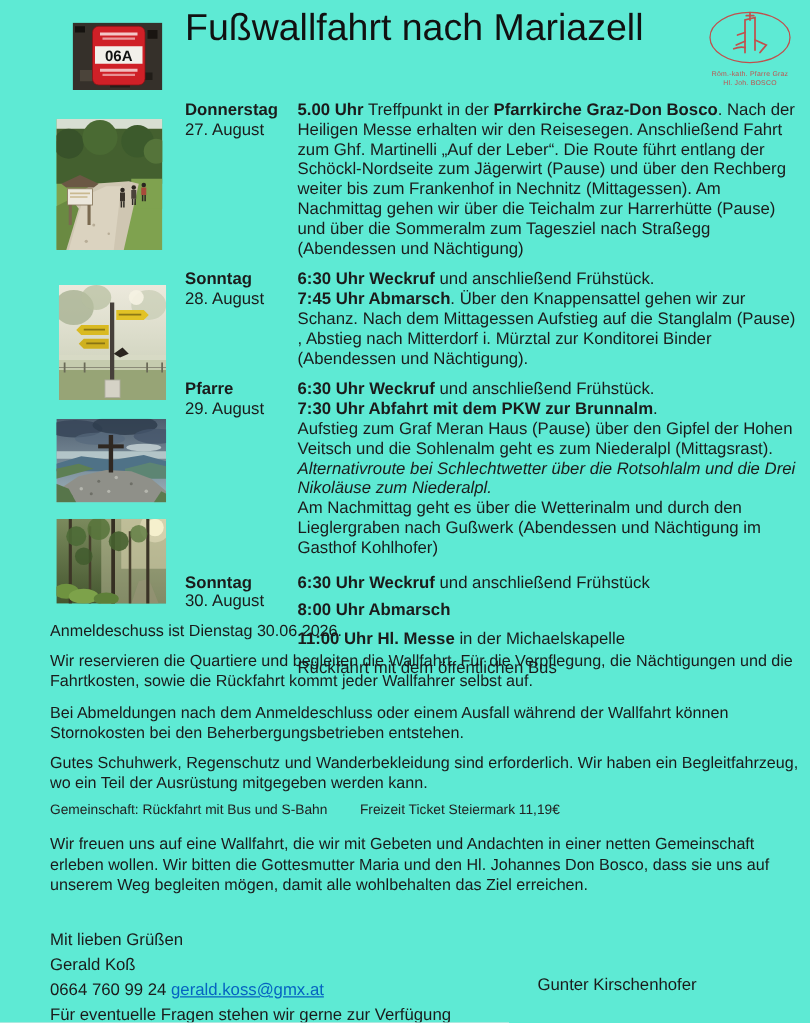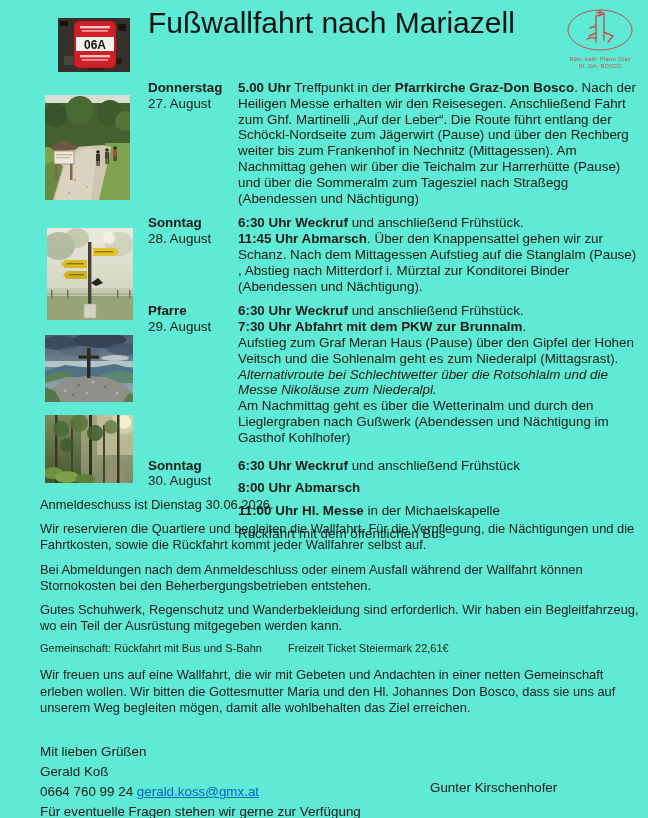--- a/index.html
+++ b/index.html
@@ -228,34 +228,34 @@
         </div>
     </section>
 
     <section class="day-block">
       <div class="day-col">
         <div class="day-name">Sonntag</div>
         <div class="day-date">28. August</div>
       </div>
       <div class="day-paras">
           <div class="para"><span class="b">6:30 Uhr Weckruf</span><span> und anschließend Frühstück.</span></div>
-          <div class="para"><span class="b">11:45 Uhr Abmarsch</span><span>. Über den Knappensattel gehen wir zur Schanz. Nach dem Mittagessen Aufstieg auf die Stanglalm (Pause) , Abstieg nach Mitterdorf i. Mürztal zur Konditorei Binder (Abendessen und Nächtigung).</span></div>
+          <div class="para"><span class="b">7:45 Uhr Abmarsch</span><span>. Über den Knappensattel gehen wir zur Schanz. Nach dem Mittagessen Aufstieg auf die Stanglalm (Pause) , Abstieg nach Mitterdorf i. Mürztal zur Konditorei Binder (Abendessen und Nächtigung).</span></div>
         </div>
     </section>
 
     <section class="day-block">
       <div class="day-col">
         <div class="day-name">Pfarre</div>
         <div class="day-date">29. August</div>
       </div>
       <div class="day-paras">
           <div class="para"><span class="b">6:30 Uhr Weckruf</span><span> und anschließend Frühstück.</span></div>
           <div class="para"><span class="b">7:30 Uhr Abfahrt mit dem PKW zur Brunnalm</span><span>.</span></div>
           <div class="para"><span>Aufstieg zum Graf Meran Haus (Pause) über den Gipfel der Hohen Veitsch und die Sohlenalm geht es zum Niederalpl (Mittagsrast).</span></div>
-          <div class="para"><span class="i">Alternativroute bei Schlechtwetter über die Rotsohlalm und die Messe Nikoläuse zum Niederalpl.</span></div>
+          <div class="para"><span class="i">Alternativroute bei Schlechtwetter über die Rotsohlalm und die Drei Nikoläuse zum Niederalpl.</span></div>
           <div class="para"><span>Am Nachmittag geht es über die Wetterinalm und durch den Lieglergraben nach Gußwerk (Abendessen und Nächtigung im Gasthof Kohlhofer)</span></div>
         </div>
     </section>
 
     <section class="day-block extra-gap">
       <div class="day-col">
         <div class="day-name">Sonntag</div>
         <div class="day-date">30. August</div>
       </div>
       <div class="day-paras spaced">
@@ -266,21 +266,21 @@
         </div>
     </section>
   </main>
 
   <section class="notes">
     <p>Anmeldeschuss ist Dienstag 30.06.2026.</p>
     <p>Wir reservieren die Quartiere und begleiten die Wallfahrt. Für die Verpflegung, die Nächtigungen und die Fahrtkosten, sowie die Rückfahrt kommt jeder Wallfahrer selbst auf.</p>
     <p>Bei Abmeldungen nach dem Anmeldeschluss oder einem Ausfall während der Wallfahrt können Stornokosten bei den Beherbergungsbetrieben entstehen.</p>
     <p>Gutes Schuhwerk, Regenschutz und Wanderbekleidung sind erforderlich. Wir haben ein Begleitfahrzeug, wo ein Teil der Ausrüstung mitgegeben werden kann.</p>
     <div class="small-line">
-      <span>Gemeinschaft: Rückfahrt mit Bus und S-Bahn</span><span class="gap"></span><span>Freizeit Ticket Steiermark 22,61€</span>
+      <span>Gemeinschaft: Rückfahrt mit Bus und S-Bahn</span><span class="gap"></span><span>Freizeit Ticket Steiermark 11,19€</span>
     </div>
     <p>Wir freuen uns auf eine Wallfahrt, die wir mit Gebeten und Andachten in einer netten Gemeinschaft erleben wollen. Wir bitten die Gottesmutter Maria und den Hl. Johannes Don Bosco, dass sie uns auf unserem Weg begleiten mögen, damit alle wohlbehalten das Ziel erreichen.</p>
   </section>
 
   <footer class="footer">
     <div>Mit lieben Grüßen</div>
     <div class="footer-row">
       <span>Gerald Koß</span>
       <span class="name-right">Gunter Kirschenhofer</span>
     </div>

